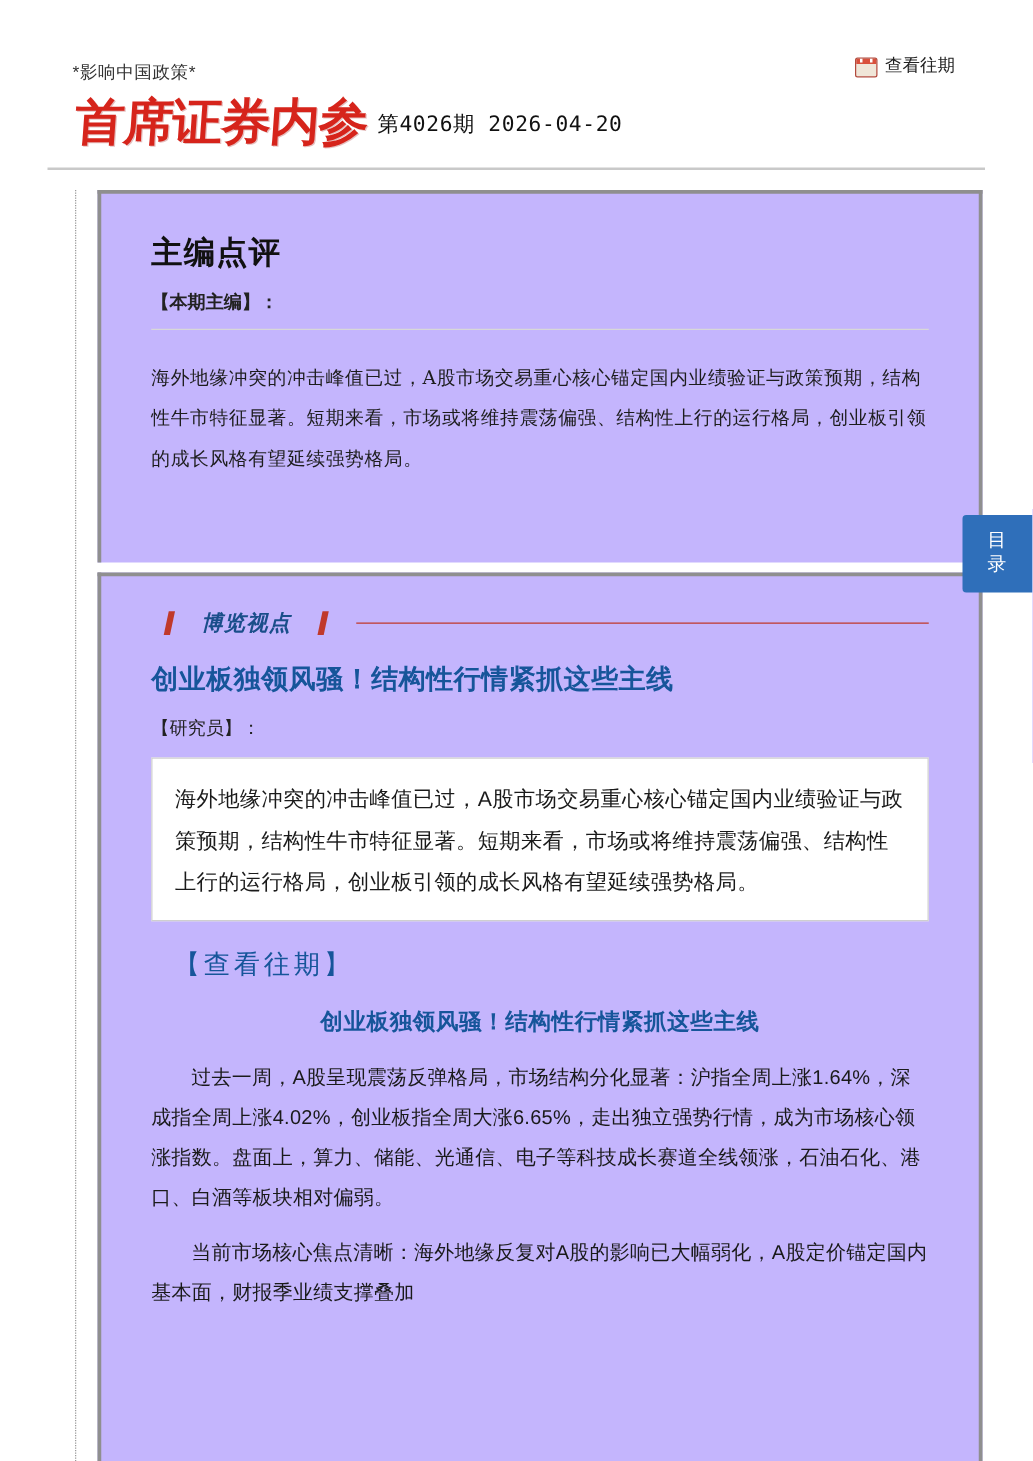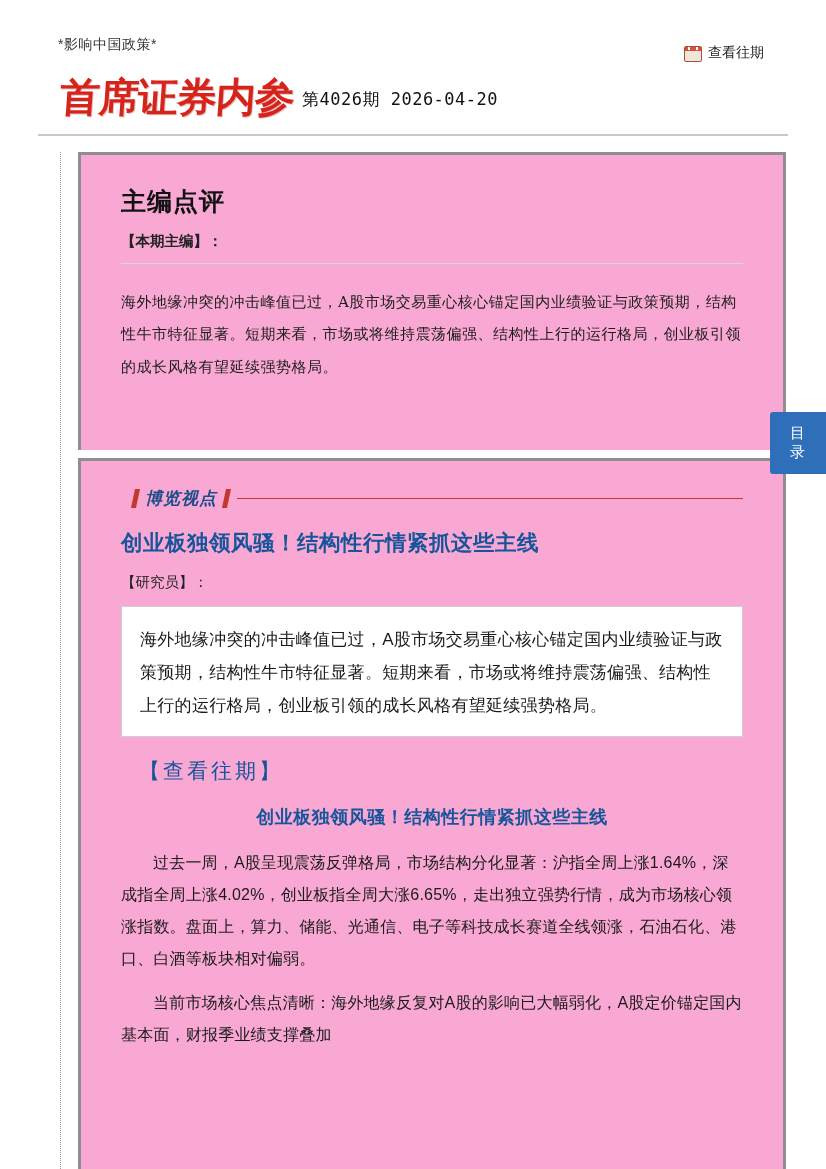--- a/index.html
+++ b/index.html
@@ -17,21 +17,21 @@
   }
 
   
   .topbar {
     position: relative;
     height: 52px;
   }
   .topbar-left {
     position: absolute;
     left: 58px;
-    top: 36px;
+    top: 49px;
     font-size: 14px;
     color: #333;
     letter-spacing: 0.5px;
   }
   .topbar-right {
     position: absolute;
     right: 62px;
     top: 44px;
     font-size: 14px;
     color: #222;
@@ -108,21 +108,21 @@
   .frame {
     position: absolute;
     left: 78px;
     right: 40px;
     top: 152px;
     bottom: 0;
   }
   .panel {
     border: 3px solid #8f8f8f;
     border-bottom: none;
-    background: #f9a8d4;
+    background: #c4b5fd;
     box-sizing: border-box;
   }
   .panel.first {
     height: 298px;
     padding: 30px 40px 0 40px;
   }
   .panel.second {
     margin-top: 8px;
     padding: 26px 40px 0 40px;
     height: 718px;
@@ -160,21 +160,21 @@
     font-size: 15px;
     line-height: 2.15;
     color: #1d1d1d;
     letter-spacing: 0.5px;
   }
 
   
   .viewpoint-head {
     display: flex;
     align-items: center;
-    gap: 0px;
+    gap: 16px;
     margin-bottom: 18px;
     padding-left: 12px;
   }
   .vp-bar {
     width: 5px;
     height: 19px;
     background: #c0392b;
     margin-right: 7px;
     transform: skewX(-12deg);
   }

